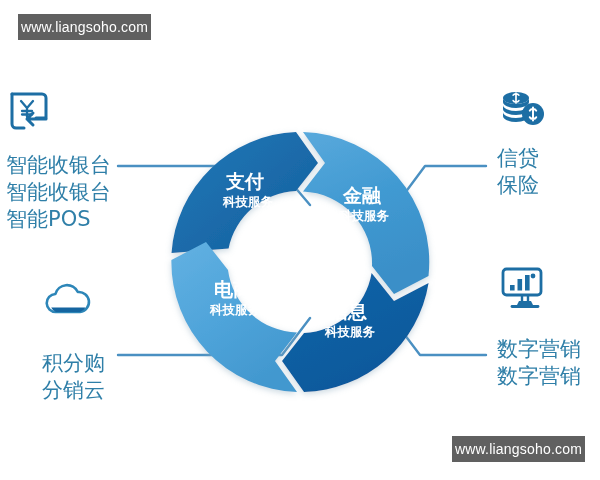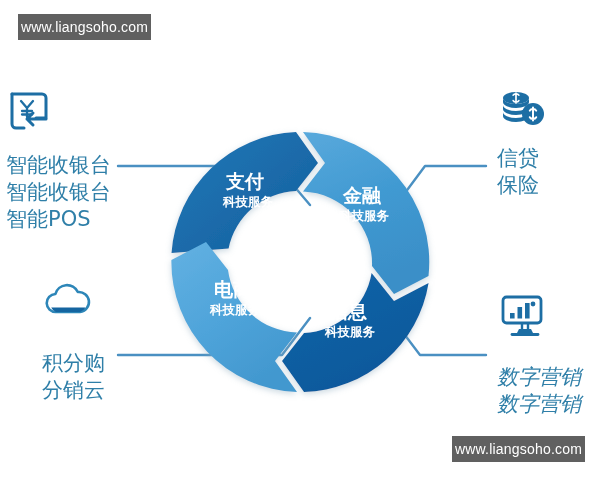--- a/index.html
+++ b/index.html
@@ -40,21 +40,21 @@
     font-size:21px;
     line-height:27px;
     white-space:nowrap;
     font-family:"DejaVu Sans","Liberation Sans",sans-serif;
   }
   .lbl-r{color:#2f7fa8;}
 
   .blk-tl{left:6px;top:88px;}
   .blk-bl{left:6px;top:278px;margin-left:36px;}
   .blk-tr{left:497px;top:86px;}
-  .blk-br{left:497px;top:290px;font-style:italic;}
+  .blk-br{left:497px;top:262px;}
 
   .blk-tl .txt{margin-top:12px;}
   .blk-bl .txt{margin-top:20px;}
   .blk-tr .txt{margin-top:7px;}
   .blk-br .txt{margin-top:22px;}
 
   
   .seg-main{
     font-family:"DejaVu Sans","Liberation Sans",sans-serif;
     font-size:19px;font-weight:bold;fill:#ffffff;

